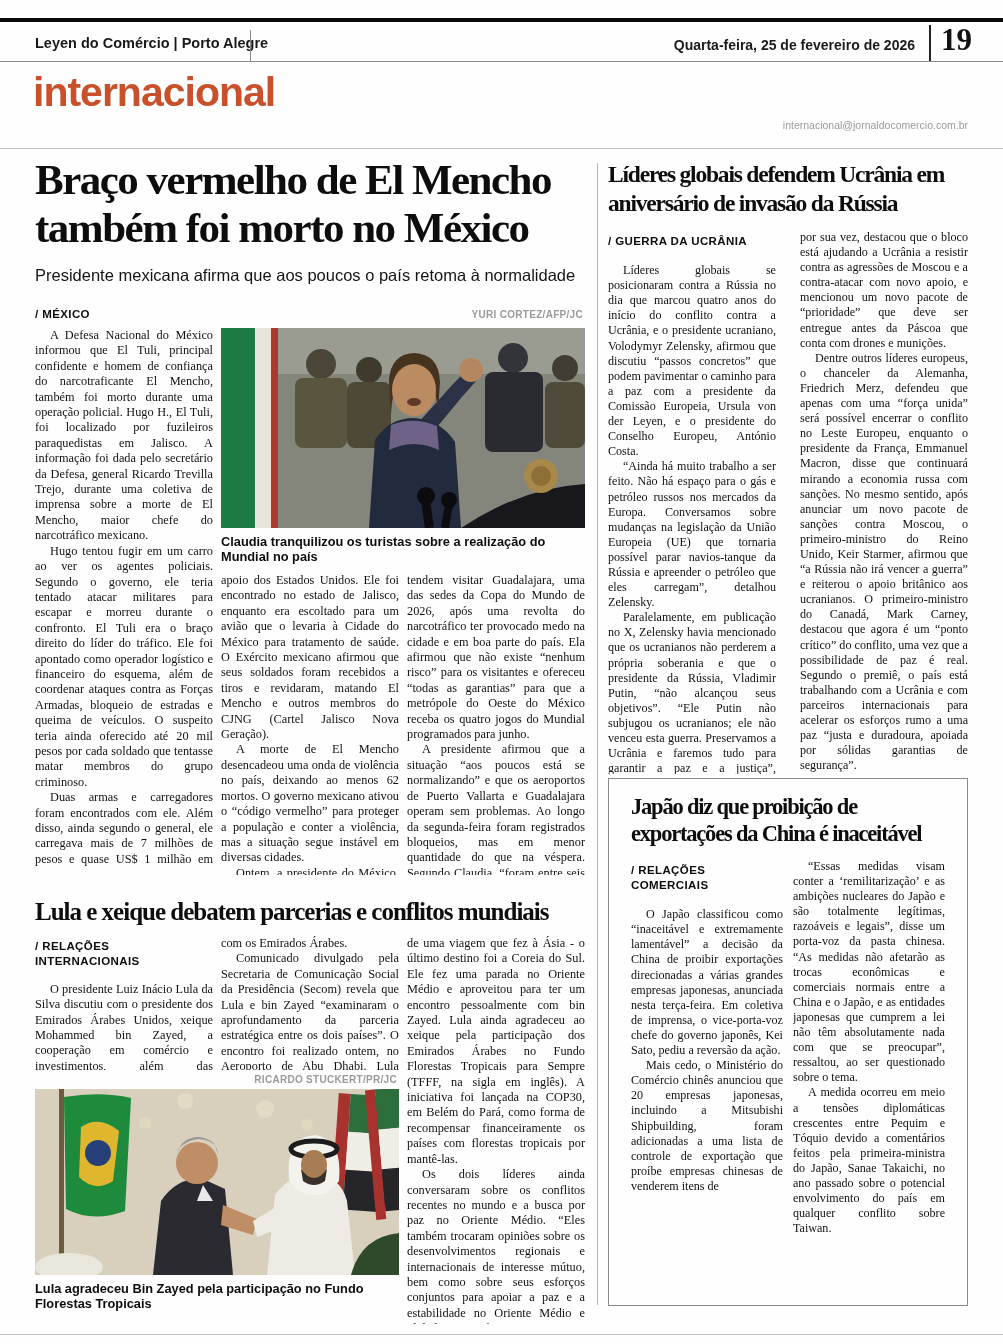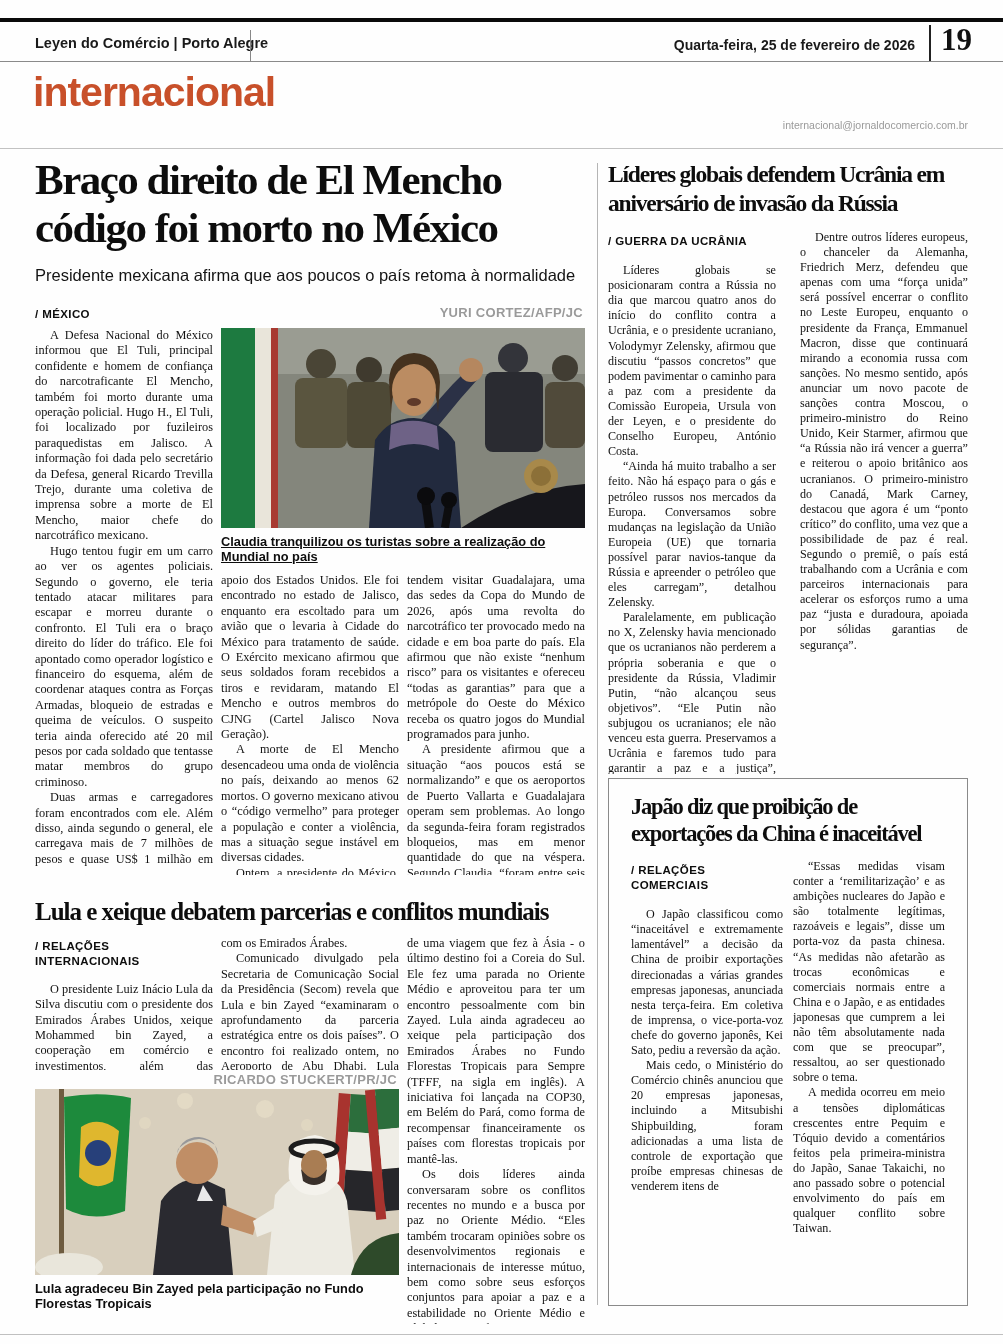--- a/index.html
+++ b/index.html
@@ -19,42 +19,42 @@
                   font-size:14px; font-weight:700; color:#1a1a1a; }
   .pagenum-bar { position:absolute; left:929px; top:25px; width:2px; height:36px; background:#222; }
   .pagenum { position:absolute; left:941px; top:22px; font-size:31px; font-weight:700; }
   .section-title { position:absolute; left:33px; top:69px; font-family:"Liberation Sans",sans-serif;
                    font-size:41px; font-weight:700; letter-spacing:-1px; color:#c8502a; }
   .section-email { position:absolute; right:35px; top:119px; font-family:"Liberation Sans",sans-serif;
                    font-size:10.5px; color:#9a9a9a; }
   .headline { font-weight:700; color:#0d0d0d; }
   .kicker { font-family:"Liberation Sans",sans-serif; font-size:11.5px; font-weight:700;
             letter-spacing:.4px; color:#0d0d0d; }
-  .credit { font-family:"Liberation Sans",sans-serif; font-size:13px; font-weight:700;
+  .credit { font-family:"Liberation Sans",sans-serif; font-size:10px; font-weight:700;
             letter-spacing:.3px; color:#9a9a9a; text-align:right; }
   .caption { font-family:"Liberation Sans",sans-serif; font-size:12.8px; line-height:15px;
              font-weight:700; color:#0d0d0d; }
   .body-cols { display:flex; }
   .col { overflow:hidden; }
   .para { text-align:justify; text-indent:15px; hyphens:auto; }
   .para.cont { text-indent:0; }
   .photo { display:block; }
   .photo svg { display:block; width:100%; height:100%; }
 
   
   .art-mexico { position:absolute; left:35px; top:156px; width:550px; height:738px; overflow:hidden; }
   .art-mexico .headline { font-size:43px; line-height:48px; letter-spacing:-1.5px; }
   .deck { margin-top:14px; font-family:"Liberation Sans",sans-serif; font-size:16.5px; color:#141414; }
   .kicker-row { position:relative; margin-top:19px; height:16px; }
   .kicker-row .credit { position:absolute; right:2px; bottom:0; }
   .art-mexico .body-cols { margin-top:8px; gap:8px; font-size:12.3px; line-height:15.4px; }
   .art-mexico .col-1 { width:178px; height:538px; }
   .mex-right { width:364px; }
   .photo-claudia { width:364px; height:200px; }
-  .mex-right .caption { margin:6px 0 9px;text-decoration:underline; }
+  .mex-right .caption { margin:6px 0 9px; }
   .mex-sub { gap:8px; }
   .mex-sub .col { width:178px; height:302px; }
 
   
   .art-ukraine { position:absolute; left:608px; top:160px; width:360px; height:614px; overflow:hidden; }
   .art-ukraine .headline { font-size:23.5px; line-height:29px; letter-spacing:-1.2px; }
   .art-ukraine .body-cols { margin-top:12px; gap:24px; font-size:12.1px; line-height:15.1px; }
   .art-ukraine .col { width:176px; height:548px; }
   .art-ukraine .kicker { display:block; margin:4px 0 14px; }
 
@@ -91,21 +91,21 @@
   <div class="pagenum-bar"></div>
   <span class="pagenum">19</span>
   <div class="rule header-rule"></div>
 
   <div class="section-title">internacional</div>
   <div class="section-email">internacional@jornaldocomercio.com.br</div>
   <div class="rule section-rule"></div>
   <div class="v-divider"></div>
 
   <article class="art-mexico">
-    <h1 class="headline">Braço direito de El Mencho código foi morto no México</h1>
+    <h1 class="headline">Braço vermelho de El Mencho também foi morto no México</h1>
     <p class="deck">Presidente mexicana afirma que aos poucos o país retoma à normalidade</p>
     <div class="kicker-row">
       <span class="kicker">/ MÉXICO</span>
       <span class="credit">YURI CORTEZ/AFP/JC</span>
     </div>
     <div class="body-cols">
       <div class="col col-1">
           <p class="para">A Defesa Nacional do México informou que El Tuli, principal confidente e homem de confiança do narcotraficante El Mencho, também foi morto durante uma operação policial. Hugo H., El Tuli, foi localizado por fuzileiros paraquedistas em Jalisco. A informação foi dada pelo secretário da Defesa, general Ricardo Trevilla Trejo, durante uma coletiva de imprensa sobre a morte de El Mencho, maior chefe do narcotráfico mexicano.</p>
           <p class="para">Hugo tentou fugir em um carro ao ver os agentes policiais. Segundo o governo, ele teria tentado atacar militares para escapar e morreu durante o confronto. El Tuli era o braço direito do líder do tráfico. Ele foi apontado como operador logístico e financeiro do esquema, além de coordenar ataques contra as Forças Armadas, bloqueio de estradas e queima de veículos. O suspeito teria ainda oferecido até 20 mil pesos por cada soldado que tentasse matar membros do grupo criminoso.</p>
           <p class="para">Duas armas e carregadores foram encontrados com ele. Além disso, ainda segundo o general, ele carregava mais de 7 milhões de pesos e quase US$ 1 milhão em dinheiro. Os itens foram apreendidos.</p>
@@ -171,20 +171,21 @@
     <div class="body-cols">
       <div class="col">
         <span class="kicker">/ GUERRA DA UCRÂNIA</span>
         <div>
             <p class="para">Líderes globais se posicionaram contra a Rússia no dia que marcou quatro anos do início do conflito contra a Ucrânia, e o presidente ucraniano, Volodymyr Zelensky, afirmou que discutiu “passos concretos” que podem pavimentar o caminho para a paz com a presidente da Comissão Europeia, Ursula von der Leyen, e o presidente do Conselho Europeu, António Costa.</p>
             <p class="para">“Ainda há muito trabalho a ser feito. Não há espaço para o gás e petróleo russos nos mercados da Europa. Conversamos sobre mudanças na legislação da União Europeia (UE) que tornaria possível parar navios-tanque da Rússia e apreender o petróleo que eles carregam”, detalhou Zelensky.</p>
             <p class="para">Paralelamente, em publicação no X, Zelensky havia mencionado que os ucranianos não perderem a própria soberania e que o presidente da Rússia, Vladimir Putin, “não alcançou seus objetivos”. “Ele Putin não subjugou os ucranianos; ele não venceu esta guerra. Preservamos a Ucrânia e faremos tudo para garantir a paz e a justiça”, escreveu. Von der Leyen,</p>
           </div>
       </div>
       <div class="col">
+          <p class="para cont">por sua vez, destacou que o bloco está ajudando a Ucrânia a resistir contra as agressões de Moscou e a contra-atacar com novo apoio, e mencionou um novo pacote de “prioridade” que deve ser entregue antes da Páscoa que conta com drones e munições.</p>
           <p class="para">Dentre outros líderes europeus, o chanceler da Alemanha, Friedrich Merz, defendeu que apenas com uma “força unida” será possível encerrar o conflito no Leste Europeu, enquanto o presidente da França, Emmanuel Macron, disse que continuará mirando a economia russa com sanções. No mesmo sentido, após anunciar um novo pacote de sanções contra Moscou, o primeiro-ministro do Reino Unido, Keir Starmer, afirmou que “a Rússia não irá vencer a guerra” e reiterou o apoio britânico aos ucranianos. O primeiro-ministro do Canadá, Mark Carney, destacou que agora é um “ponto crítico” do conflito, uma vez que a possibilidade de paz é real. Segundo o premiê, o país está trabalhando com a Ucrânia e com parceiros internacionais para acelerar os esforços rumo a uma paz “justa e duradoura, apoiada por sólidas garantias de segurança”.</p>
         </div>
     </div>
   </article>
 
   <article class="art-lula">
     <h2 class="headline">Lula e xeique debatem parcerias e conflitos mundiais</h2>
     <div class="body-cols">
       <div class="lula-left">
         <div class="lula-text-cols">

